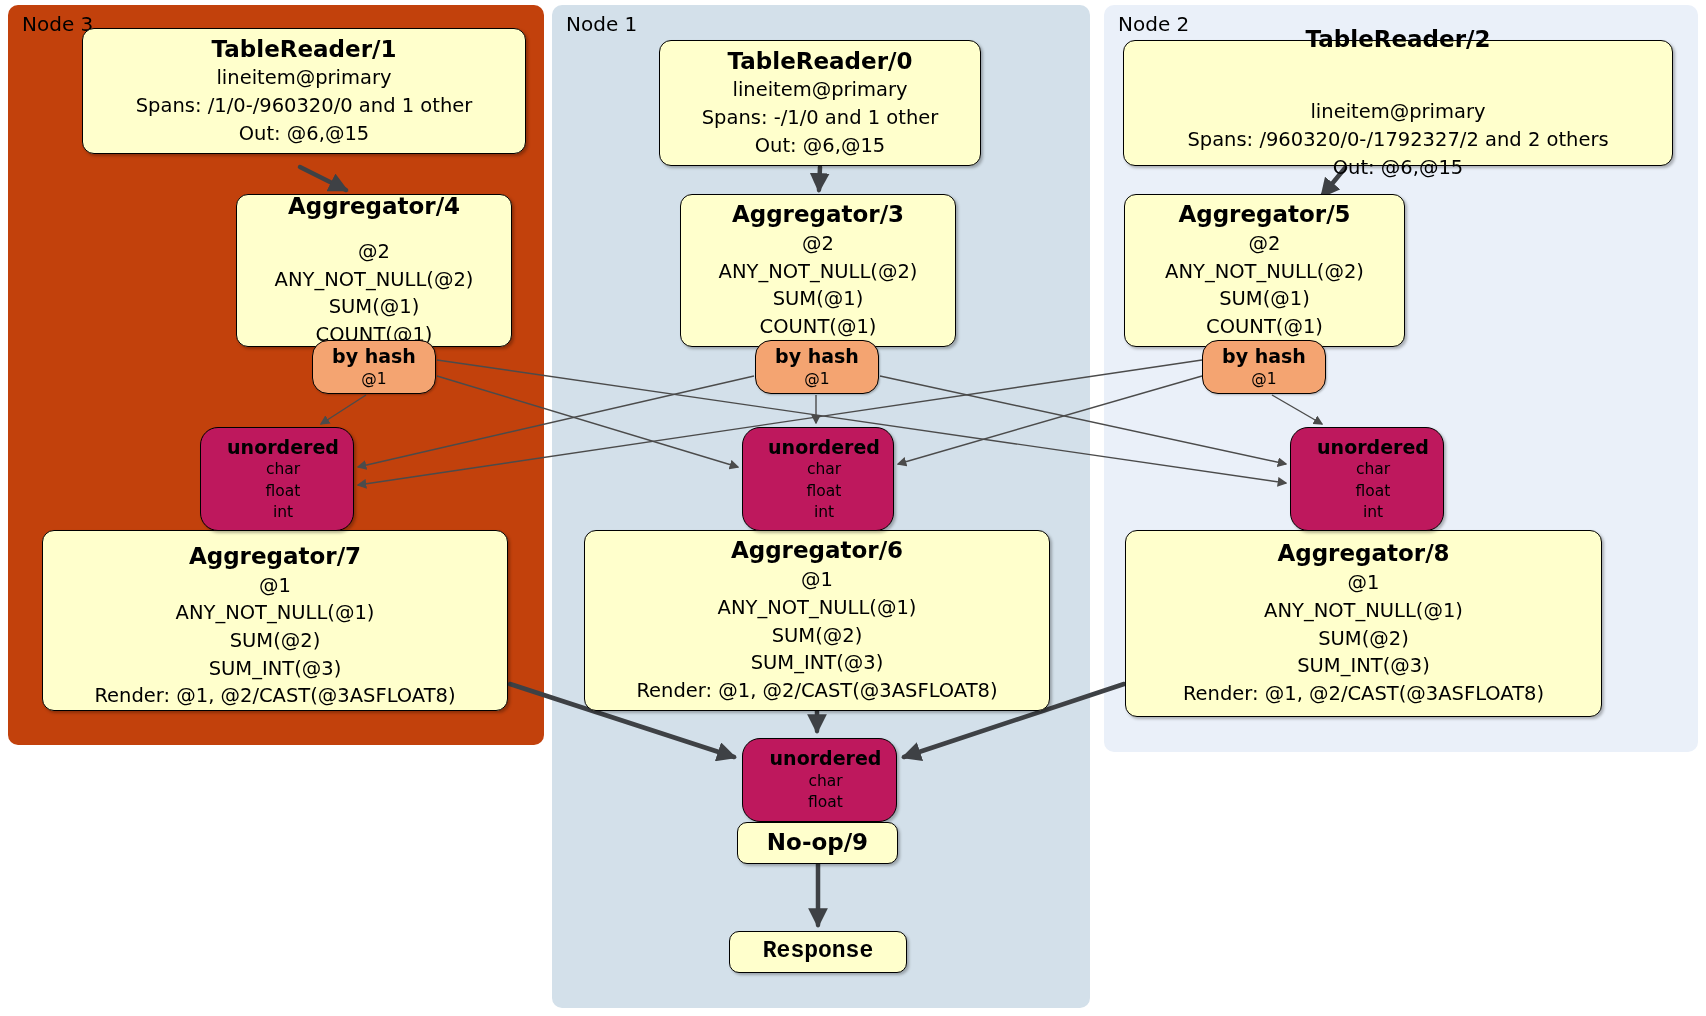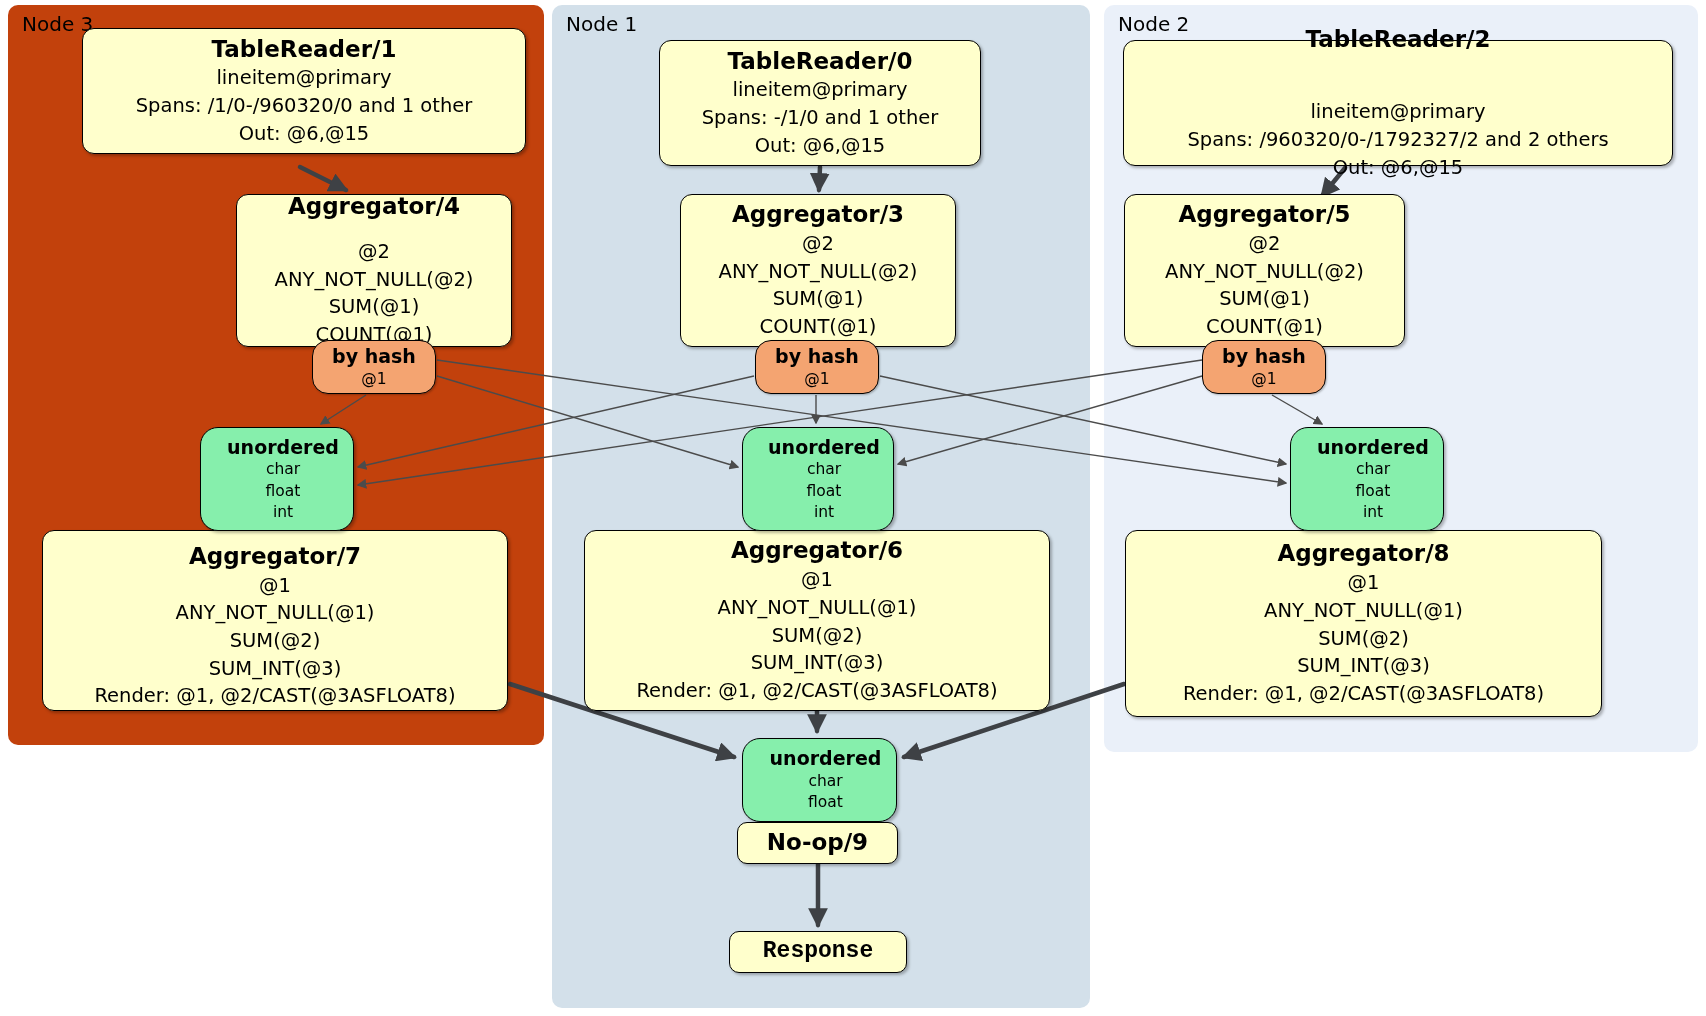--- a/index.html
+++ b/index.html
@@ -37,21 +37,21 @@
     border: 1.6px solid #000;
     display: flex;
     flex-direction: column;
     align-items: center;
     justify-content: center;
     text-align: center;
     box-shadow: 2px 2px 3px rgba(0,0,0,0.28);
   }
   .yellow { background: #ffffcc; border-radius: 12px; }
   .orange { background: #f4a471; border-radius: 16px; box-shadow: 1px 1px 2px rgba(0,0,0,0.25); }
-  .blue   { background: #86efac; border-radius: 18px; padding-left: 12px; }
+  .blue   { background: #be185d; border-radius: 18px; padding-left: 12px; }
   .pbox-title { font-size: 23px; font-weight: bold; line-height: 1.3; white-space: pre-line; }
   .pbox-body  { font-size: 19.5px; line-height: 1.42; white-space: pre-line; }
   .small .pbox-title { font-size: 19px; }
   .small .pbox-body  { font-size: 15.5px; line-height: 1.38; }
 </style>
 </head>
 <body>
 
 <div class="canvas">
 

